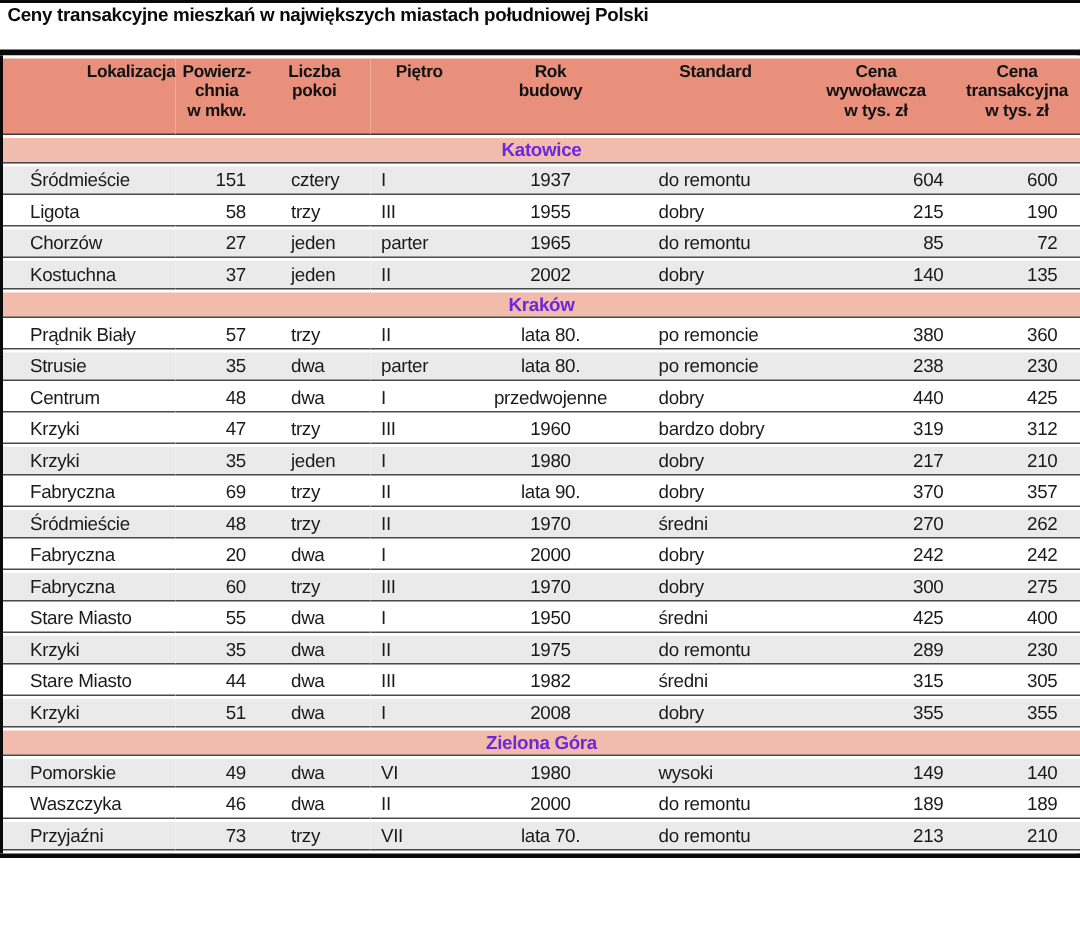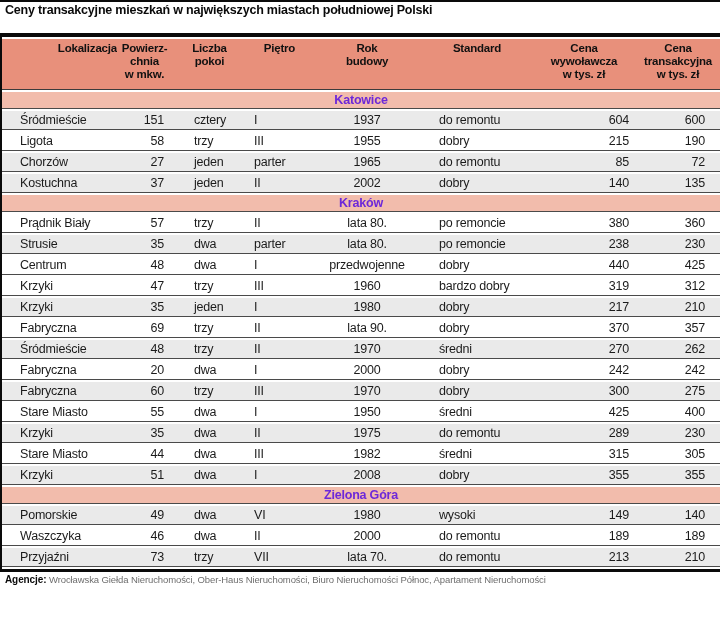--- a/index.html
+++ b/index.html
@@ -301,16 +301,13 @@
             <td class="c5">do remontu</td>
             <td class="c6">213</td>
             <td class="c7">210</td>
           </tr>
         </tbody>
     </table>
   </div>
 
   <div class="bottom-rule"></div>
 
-  <div class="footer">
-    <span class="footer-label">Agencje:</span><span> Wrocławska Giełda Nieruchomości, Ober-Haus Nieruchomości,  Biuro Nieruchomości Północ,  Apartament Nieruchomości</span>
-  </div>
 </div>
 
 </body></html>

